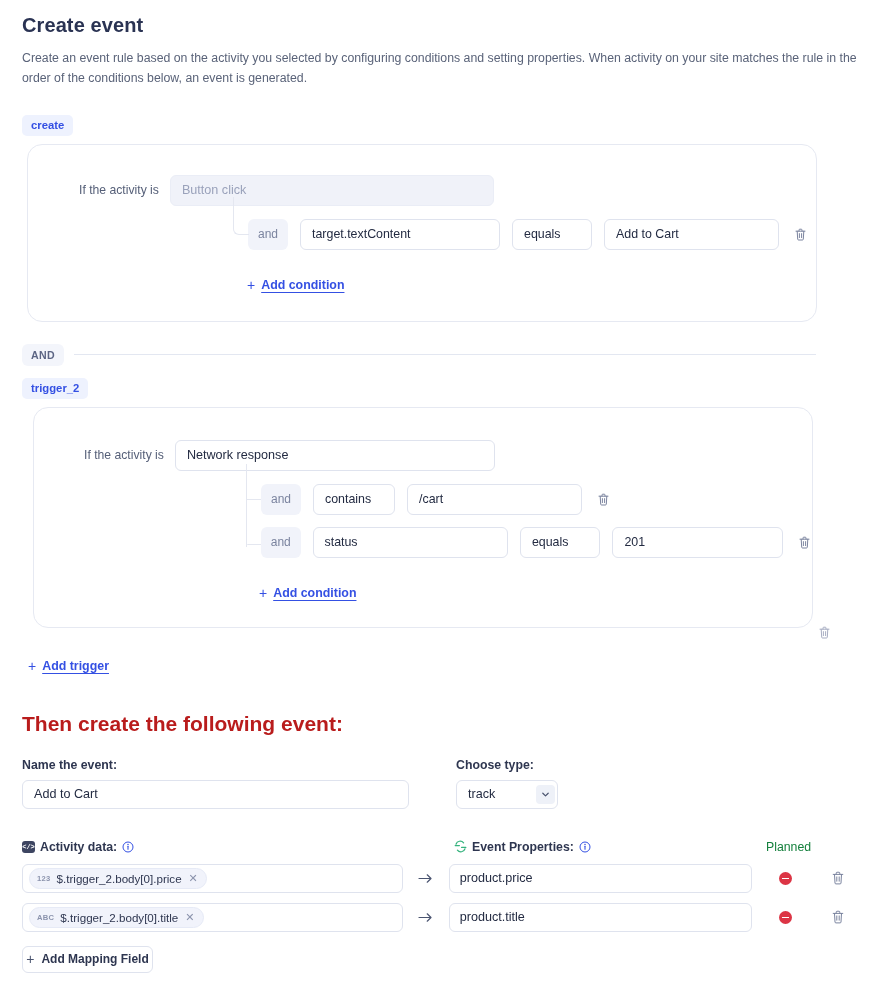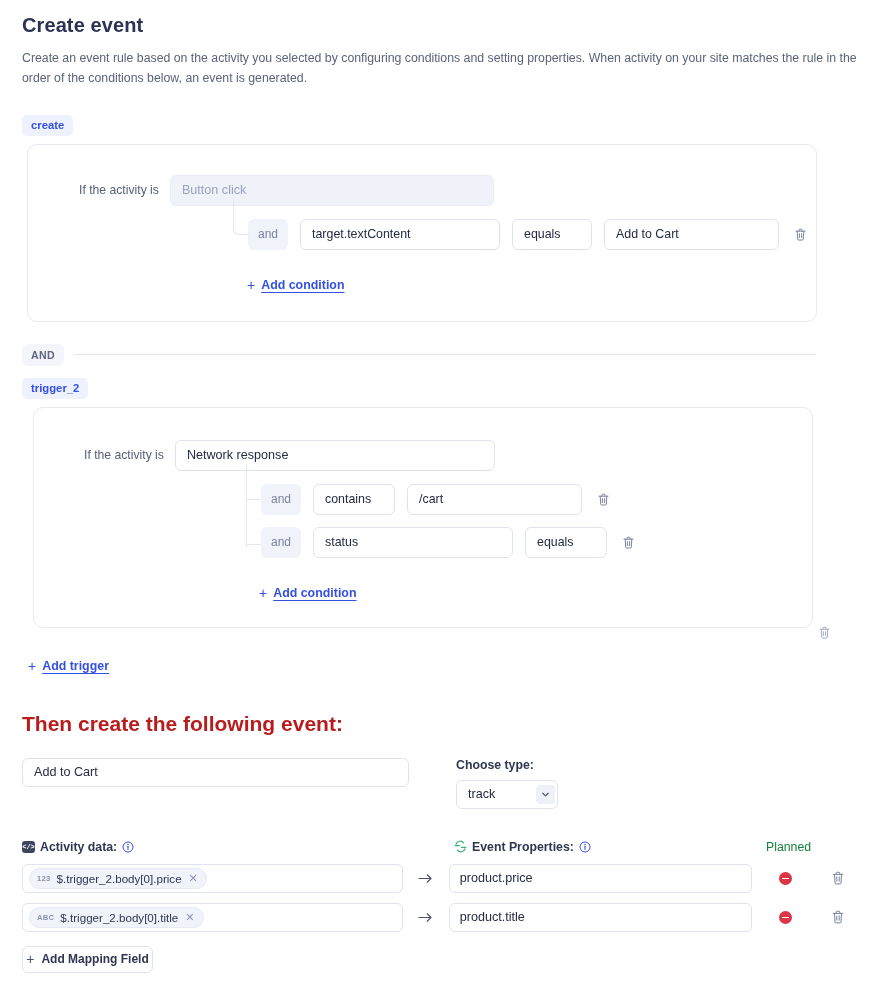--- a/index.html
+++ b/index.html
@@ -39,21 +39,21 @@
     background: #f3f5fb; color: #5c6584;
     font-size: 10.6px; font-weight: 700;
     border-radius: 6px; padding: 5px 9px 5px 9px;
     margin-left: 6px; letter-spacing: .3px;
   }
   .and-line { flex: 1; height: 1px; background: #e3e7f1; margin-left: 10px; margin-right: 42px; }
 
   
   .card {
     border: 1px solid #e6e9f2;
-    border-radius: 10px;
+    border-radius: 15px;
     background: #fff;
     margin: 8px 0 0 0;
     position: relative;
   }
   .card.c1 { margin-left: 11px; margin-right: 41px; padding: 30px 0 28px 0; }
   .card.c2 { margin-left: 17px; margin-right: 45px; padding: 32px 0 26px 0; }
 
   .activity-row { display: flex; align-items: center; }
   .activity-label {
     font-size: 12.2px; color: #555f78;
@@ -337,20 +337,21 @@
               <path d="M1 3.2h9M4 3.2V2a.8.8 0 0 1 .8-.8h1.4a.8.8 0 0 1 .8.8v1.2M2.2 3.2l.5 8a.9.9 0 0 0 .9.8h3.8a.9.9 0 0 0 .9-.8l.5-8" stroke="#7b849f" stroke-width="1" stroke-linecap="round" stroke-linejoin="round"></path>
               <path d="M4.4 5.6v4M6.6 5.6v4" stroke="#7b849f" stroke-width="1" stroke-linecap="round"></path>
             </svg>
           </div>
         </div>
 
         <div class="cond-row">
           <div class="and-pill">and</div>
           <div class="fld key">status</div>
           <div class="fld op">equals</div>
+          <div class="fld val">201</div>
           <div class="trash">
             <svg viewBox="0 0 11 13" fill="none" xmlns="http://www.w3.org/2000/svg">
               <path d="M1 3.2h9M4 3.2V2a.8.8 0 0 1 .8-.8h1.4a.8.8 0 0 1 .8.8v1.2M2.2 3.2l.5 8a.9.9 0 0 0 .9.8h3.8a.9.9 0 0 0 .9-.8l.5-8" stroke="#7b849f" stroke-width="1" stroke-linecap="round" stroke-linejoin="round"></path>
               <path d="M4.4 5.6v4M6.6 5.6v4" stroke="#7b849f" stroke-width="1" stroke-linecap="round"></path>
             </svg>
           </div>
         </div>
 
         <div class="add-cond">
           <span class="plus">+</span>
@@ -369,20 +370,21 @@
 
   <div class="add-trigger">
     <span class="plus">+</span>
     <span class="lbl">Add trigger</span>
   </div>
 
   <h2 class="section-title">Then create the following event:</h2>
 
   <div class="form-row">
     <div>
+      <div class="field-label">Name the event:</div>
       <div class="text-input">Add to Cart</div>
     </div>
     <div class="col-type">
       <div class="field-label">Choose type:</div>
       <div class="select">
         <span>track</span>
         <span class="chev">
           <svg viewBox="0 0 10 10" fill="none" xmlns="http://www.w3.org/2000/svg">
             <path d="M2 3.6 5 6.6l3-3" stroke="#49536e" stroke-width="1.3" stroke-linecap="round" stroke-linejoin="round"></path>
           </svg>

